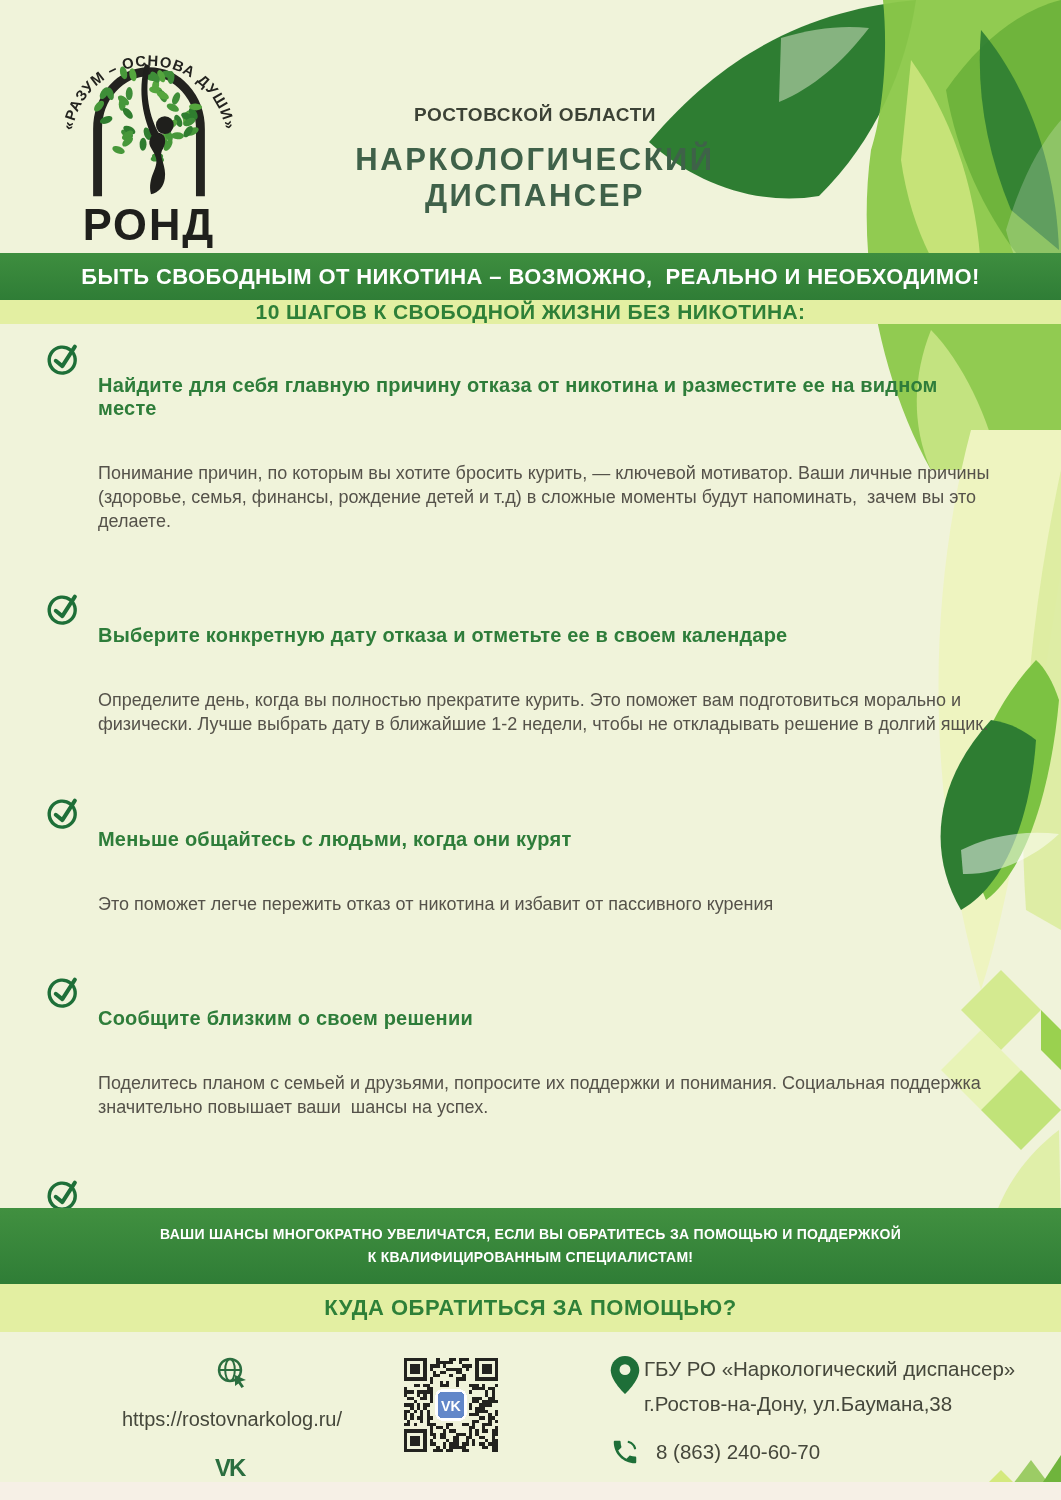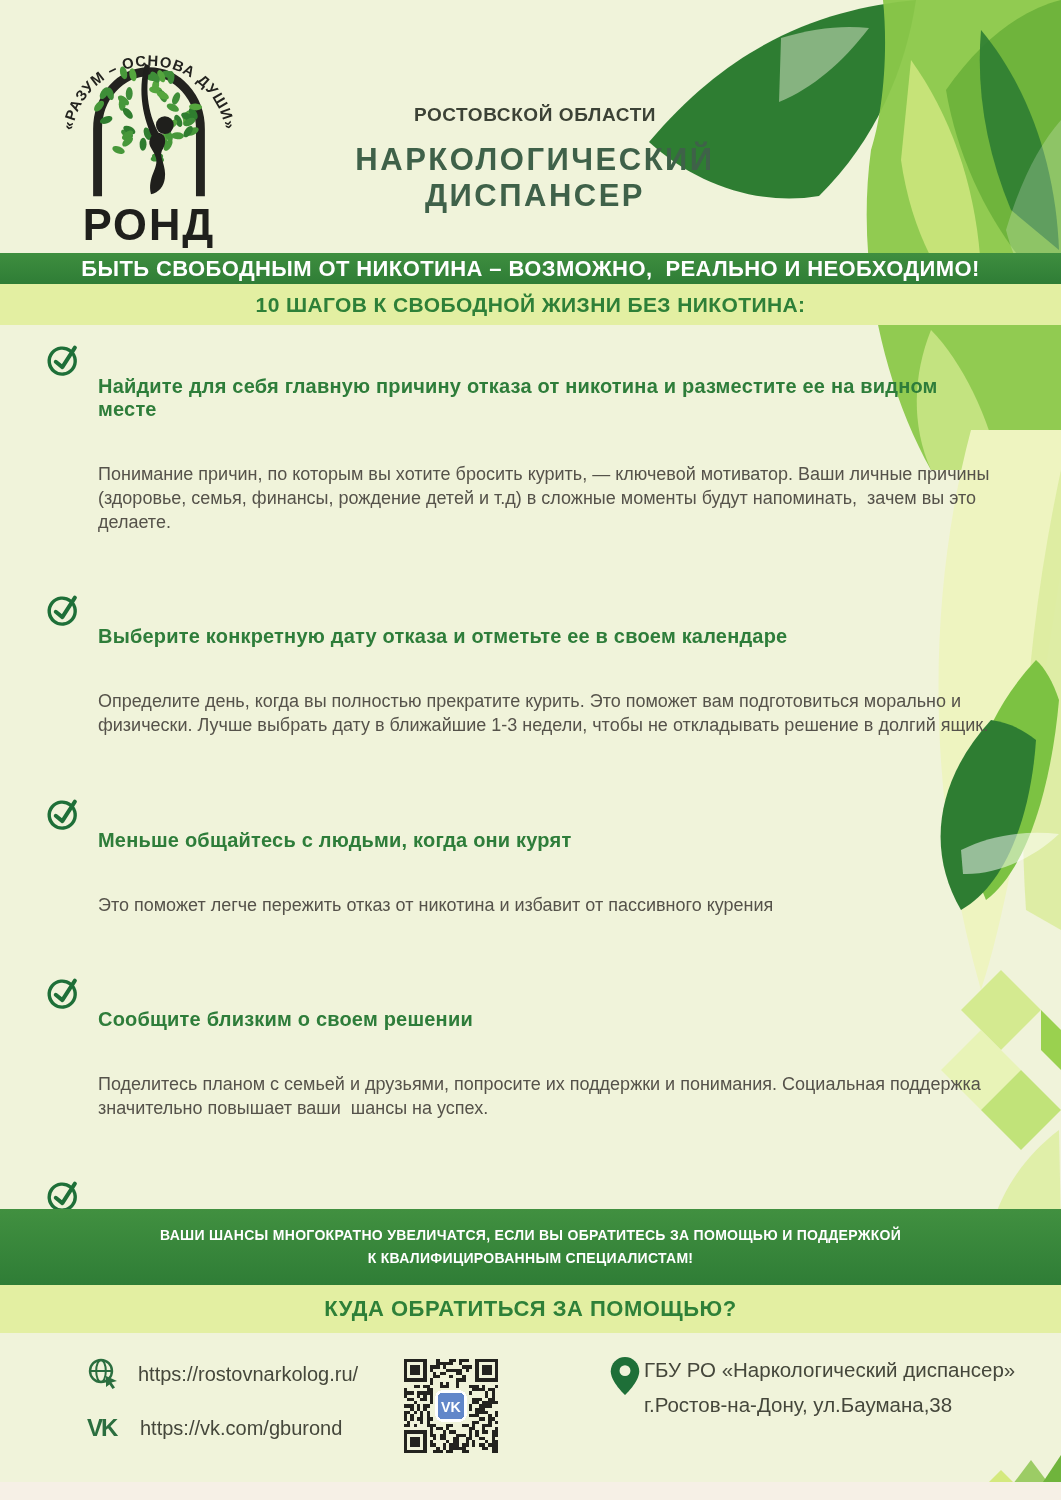--- a/index.html
+++ b/index.html
@@ -25,27 +25,27 @@
 
   
   .top-header{height:253px; position:relative;}
   .logo{position:absolute; left:60px; top:20px;}
   .org-block{position:absolute; left:250px; top:102px; width:570px; text-align:center;}
   .org-line{font-size:19px; font-weight:bold; color:var(--dark-text); letter-spacing:.6px; line-height:1.35;}
   .org-title{margin-top:14px; font-size:31px; font-weight:bold; color:var(--heading-green); letter-spacing:2.5px; word-spacing:14px;}
 
   
   .banner-top{
-    height:31px; display:flex; align-items:center; justify-content:center;
+    height:47px; display:flex; align-items:center; justify-content:center;
     background:linear-gradient(180deg, var(--banner-green), var(--banner-green-dark));
     color:#fff; font-weight:bold; font-size:22px; letter-spacing:.4px; white-space:pre-wrap;
     position:relative; z-index:2;
   }
   .banner-steps{
-    height:41px; display:flex; align-items:center; justify-content:center;
+    height:24px; display:flex; align-items:center; justify-content:center;
     background:var(--banner-light); color:#2e8038; font-weight:bold; font-size:21px;
     letter-spacing:.4px; position:relative; z-index:2;
   }
   .banner-help{
     height:76px; display:flex; flex-direction:column; align-items:center; justify-content:center;
     background:linear-gradient(180deg,#419040,#2f7d36);
     color:#fff; font-weight:bold; font-size:14px; letter-spacing:.3px; line-height:1.62;
     text-align:center; position:relative; z-index:2;
   }
   .banner-where{
@@ -58,21 +58,21 @@
   .steps{height:884px; overflow:hidden; padding:14px 60px 0 44px;}
   .step{display:flex; gap:14px; margin-bottom:19px;}
   .step-icon{flex:0 0 40px; padding-top:1px;}
   .step-text{max-width:905px; white-space:pre-wrap;}
   .step-title{display:block; font-size:20px; font-weight:bold; color:var(--accent); margin-bottom:5px; letter-spacing:.2px;}
   .step-body{display:block; font-size:18px; line-height:1.34; color:var(--text);}
 
   
   .footer{height:127px; display:flex; padding:24px 20px 0 86px; align-items:flex-start;}
   .f-links{width:292px;}
-  .f-row{display:flex; align-items:center; gap:18px; margin-bottom:24px; font-size:20px; color:#45473b;}
+  .f-row{display:flex; align-items:center; gap:18px; margin-bottom:24px; font-size:20px; color:#45473b;flex-direction:column;}
   .f-qr{margin-left:26px; margin-top:2px;}
   .f-contacts{margin-left:112px; font-size:20.5px; color:#45473b;}
   .f-addr{display:flex; gap:4px; margin-bottom:12px;}
   .f-addr-lines div{margin-bottom:9px; line-height:1.25;}
   .f-phone{display:flex; align-items:center; gap:16px;}
   .icon{display:inline-flex;}
 </style>
 </head>
 <body>
 
@@ -203,21 +203,21 @@
     <span class="step-icon icon">
       <svg width="38" height="38" viewBox="0 0 38 38">
         <g transform="rotate(-6 19 19)">
           <circle cx="18" cy="21" r="13" fill="none" stroke="#1e6f38" stroke-width="3.4"></circle>
           <path d="M11.5,21 L17.5,27 L32,9" fill="none" stroke="#1e6f38" stroke-width="4" stroke-linecap="round" stroke-linejoin="round"></path>
         </g>
       </svg>
     </span>
     <div class="step-text">
       <span class="step-title">Выберите конкретную дату отказа и отметьте ее в своем календаре</span>
-      <span class="step-body">Определите день, когда вы полностью прекратите курить. Это поможет вам подготовиться морально и физически. Лучше выбрать дату в ближайшие 1-3 недели, чтобы не откладывать решение в долгий ящик.</span>
+      <span class="step-body">Определите день, когда вы полностью прекратите курить. Это поможет вам подготовиться морально и физически. Лучше выбрать дату в ближайшие 1-2 недели, чтобы не откладывать решение в долгий ящик.</span>
     </div>
   </div>
 
   <div class="step">
     <span class="step-icon icon">
       <svg width="38" height="38" viewBox="0 0 38 38">
         <g transform="rotate(-6 19 19)">
           <circle cx="18" cy="21" r="13" fill="none" stroke="#1e6f38" stroke-width="3.4"></circle>
           <path d="M11.5,21 L17.5,27 L32,9" fill="none" stroke="#1e6f38" stroke-width="4" stroke-linecap="round" stroke-linejoin="round"></path>
         </g>
@@ -572,14 +572,23 @@
         <svg width="30" height="38" viewBox="0 0 24 32">
           <path d="M12,0 C5.4,0 0,5.4 0,12 C0,21 12,32 12,32 C12,32 24,21 24,12 C24,5.4 18.6,0 12,0 Z" fill="#1e6f38"></path>
           <circle cx="12" cy="11.5" r="4.6" fill="#f0f3da"></circle>
         </svg>
       </span>
       <div class="f-addr-lines">
         <div>ГБУ РО «Наркологический диспансер»</div>
         <div>г.Ростов-на-Дону, ул.Баумана,38</div>
       </div>
     </div>
+    <div class="f-phone">
+      <span class="icon">
+        <svg width="30" height="30" viewBox="0 0 24 24">
+          <path d="M6.6,10.8 c1.4,2.8 3.8,5.1 6.6,6.6 l2.2,-2.2 c0.3,-0.3 0.7,-0.4 1,-0.2 c1.1,0.4 2.3,0.6 3.6,0.6 c0.6,0 1,0.4 1,1 V20 c0,0.6 -0.4,1 -1,1 C10.6,21 3,13.4 3,4 c0,-0.6 0.4,-1 1,-1 h3.5 c0.6,0 1,0.4 1,1 c0,1.2 0.2,2.4 0.6,3.6 c0.1,0.3 0,0.7 -0.2,1 L6.6,10.8 Z" fill="#1e6f38"></path>
+          <path d="M15,4 C17.5,4.8 19.3,6.6 20,9" fill="none" stroke="#1e6f38" stroke-width="1.8" stroke-linecap="round"></path>
+        </svg>
+      </span>
+      <span>8 (863) 240-60-70</span>
+    </div>
   </div>
 </footer>
 
 </body></html>

